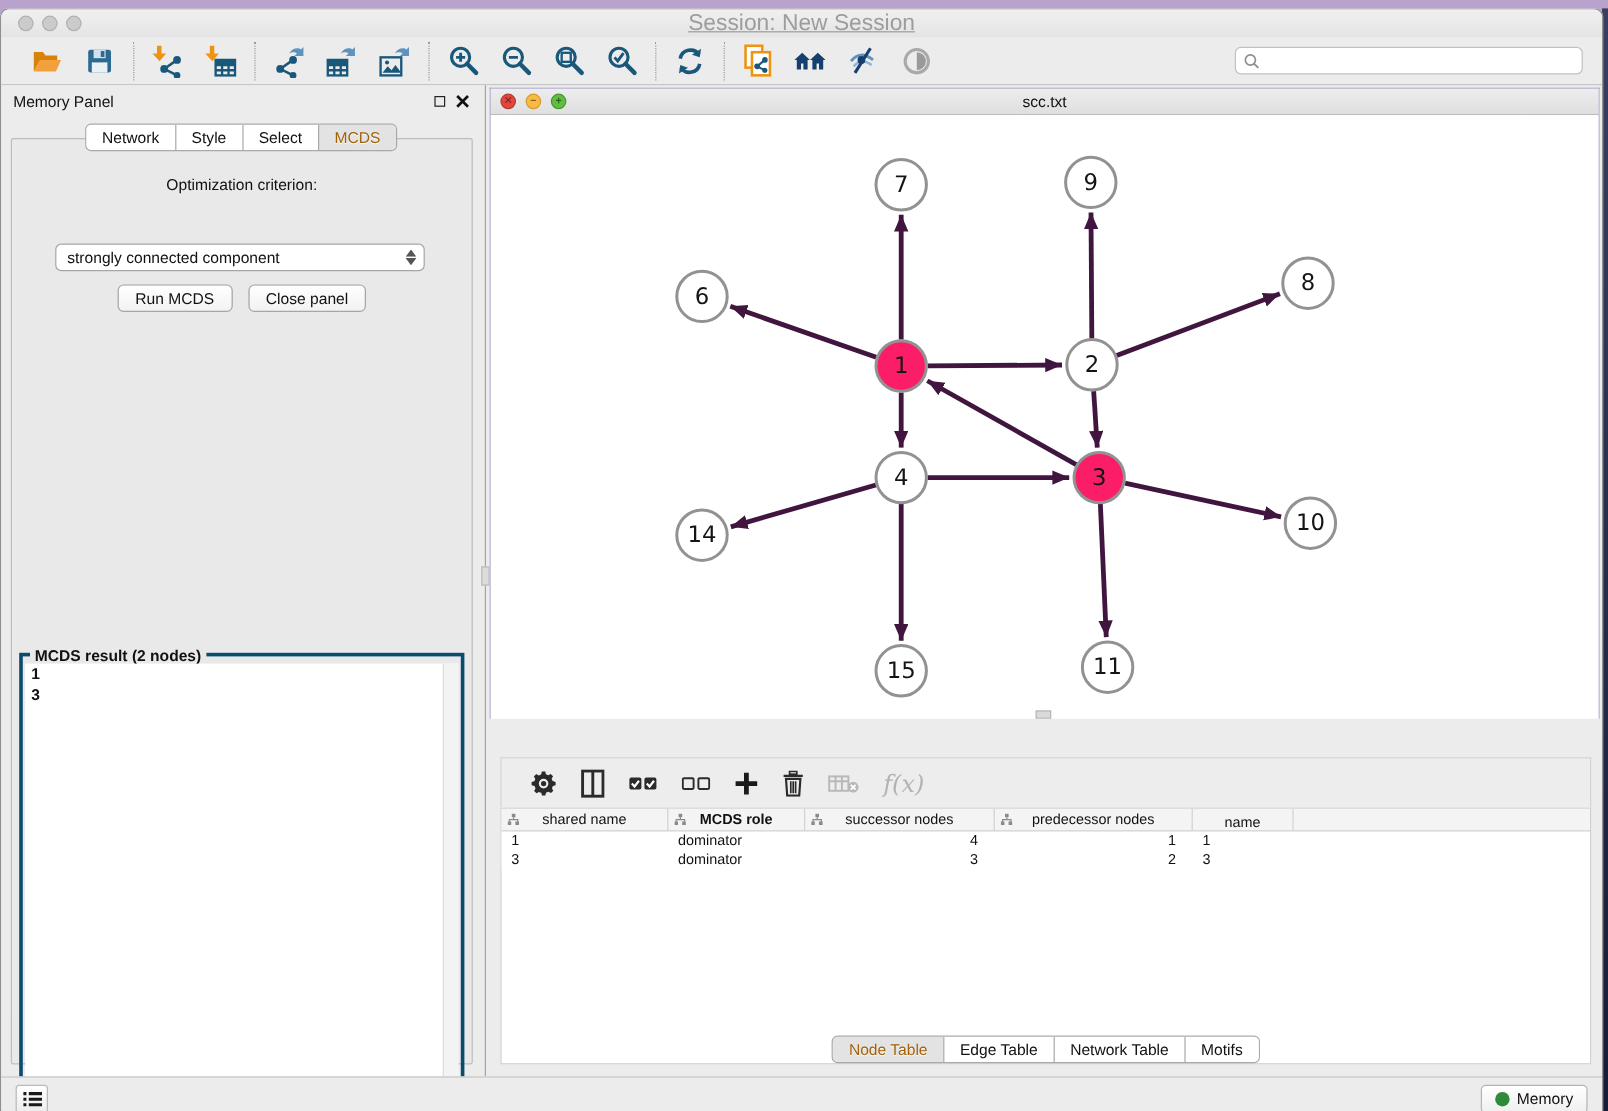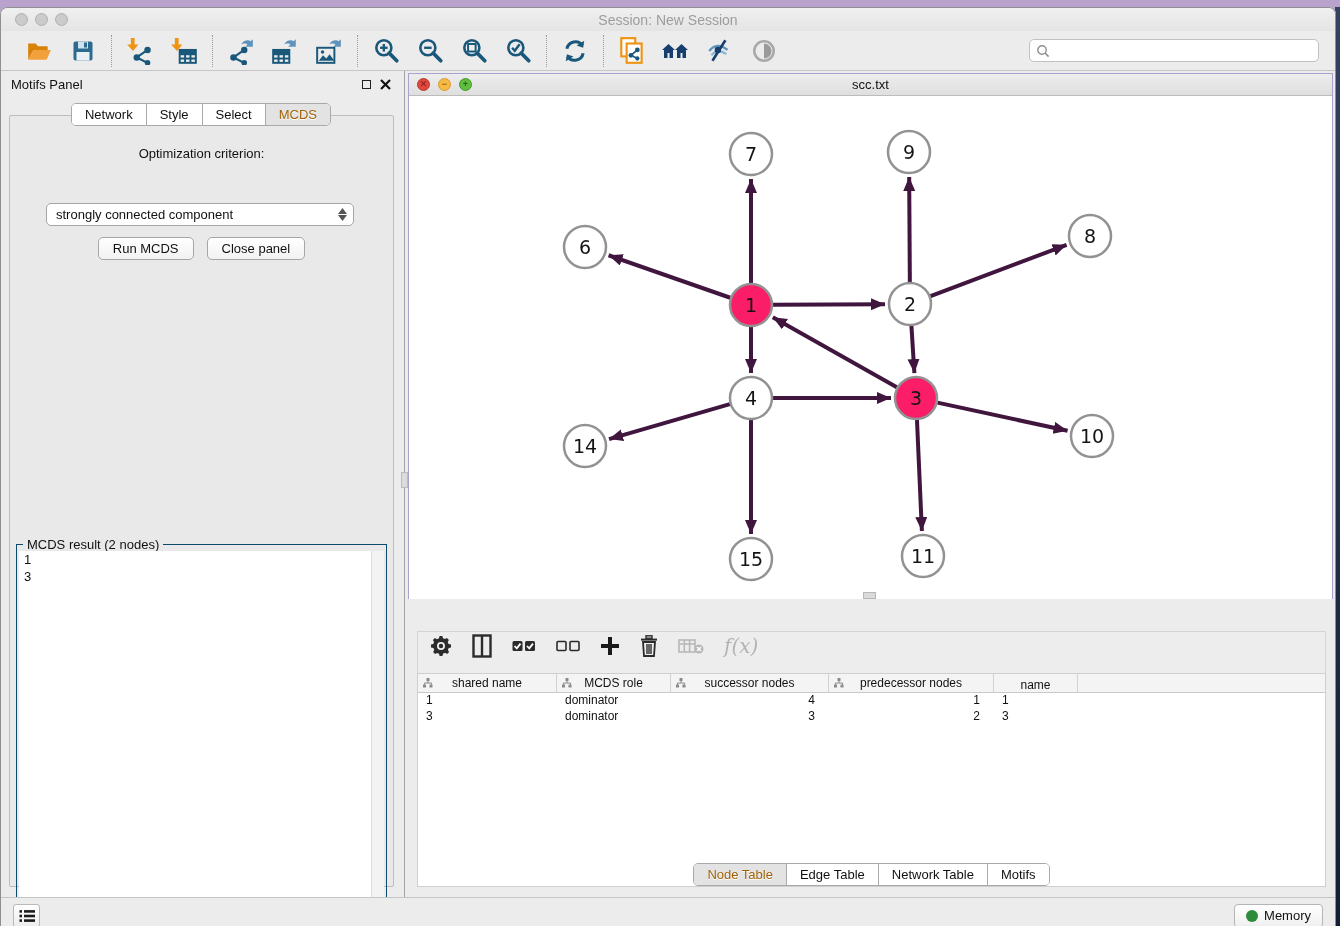--- a/index.html
+++ b/index.html
@@ -7,21 +7,21 @@
   body { font-family:"Liberation Sans","DejaVu Sans",sans-serif; background:#B9A2CB; }
   .desktop { position:relative; width:1340px; height:926px; }
   .desktop-edge { position:absolute; right:0; top:7px; width:5px; height:919px; background:linear-gradient(180deg,#37405f,#141d33); }
   .window { position:absolute; left:0; top:7px; width:1336px; height:919px; background:#ECECEC; border-radius:7px 7px 0 0; box-shadow:0 0 0 1px #8f8f93 inset; }
 
   
   .titlebar { position:absolute; left:1px; top:1px; width:1334px; height:23px; border-radius:7px 7px 0 0;
     background:linear-gradient(#f0f0f0,#e4e4e4); display:flex; align-items:center; }
   .tl-dots { display:flex; gap:7px; margin-left:14px; }
   .tl-dot { width:13px; height:13px; border-radius:50%; background:#cbcbcb; border:1px solid #b0b0b0; }
-  .tb-title { position:absolute; left:0; right:0; text-align:center; color:#9d9d9d; font-size:14px; }
+  .tb-title { position:absolute; left:0; right:0; text-align:center; color:#9d9d9d; font-size:19px;text-decoration:underline; }
 
   
   .toolbar { position:absolute; left:1px; top:24px; width:1334px; height:40px; display:flex; align-items:center;
     background:#ECECEC; border-bottom:1px solid #c6c6c6; padding:0 10px; }
   .tgroup { display:flex; align-items:center; gap:14px; padding:0 13px; }
   .tsep { width:1px; height:32px; border-left:1px dotted #9a9a9a; }
   .ticon { width:30px; height:30px; display:flex; align-items:center; justify-content:center; cursor:default; }
   .searchbox { margin-left:auto; margin-right:6px; width:290px; height:23px; background:#fff; border:1px solid #c2c2c2;
     border-radius:5px; display:flex; align-items:center; padding-left:6px; }
 
@@ -37,21 +37,21 @@
   .seg .tab.selected { background:#e3e3e3; color:#a16207; text-shadow:0 1px 0 #fff; }
   .cp-content { position:absolute; left:8px; top:44px; width:385px; height:772px; background:#e9e9e9;
     border:1px solid #bdbdbd; border-radius:2px; }
   .opt-label { margin-top:30px; text-align:center; font-size:13px; color:#111; }
   .dropdown { position:absolute; left:36px; top:87px; width:308px; height:23px; background:#fff; border:1px solid #a6a6a6;
     border-radius:5px; display:flex; align-items:center; font-size:13px; padding-left:9px; color:#111;gap:26px; }
   .dd-arrows { margin-left:auto; margin-right:6px; display:flex; flex-direction:column; gap:1px; }
   .btn-row { position:absolute; left:0; top:121px; width:100%; display:flex; justify-content:center; gap:13px; }
   .pushbtn { background:linear-gradient(#ffffff,#f2f2f2); border:1px solid #a6a6a6; border-radius:5px;
     font-size:13px; color:#111; padding:3px 14px; min-width:94px; text-align:center; }
-  .groupbox { position:absolute; left:6px; top:428px; width:371px; height:379px; border:1px solid #0c4a6e; }
+  .groupbox { position:absolute; left:6px; top:428px; width:371px; height:379px; border:3px solid #0c4a6e;font-weight:bold; }
   .groupbox-title { position:absolute; left:6px; top:-8px; background:#e9e9e9; padding:0 4px; font-size:13px; color:#111; }
   .result-area { position:absolute; left:2px; top:6px; right:2px; bottom:2px; background:#fff; overflow:hidden; }
   .result-scroll { position:absolute; right:0; top:0; width:13px; height:100%; background:#f3f3f3; border-left:1px solid #ddd; }
   .result-line { font-size:13px; color:#111; padding-left:5px; line-height:17px; }
 
   
   .v-splitter { position:absolute; left:401px; top:64px; width:7px; height:826px; background:#ECECEC; }
   .v-splitter .line { position:absolute; left:3px; top:0; width:1px; height:100%; background:#a3a3a3; }
   .v-splitter .grip { position:absolute; left:0; top:401px; width:7px; height:16px; background:#dcdcdc; border:1px solid #bbb; }
 
@@ -67,21 +67,21 @@
   .tl.yel   { background:#f6ba45; border:1px solid #d49b2e; color:#8f6716; }
   .tl.grn   { background:#5fbe42; border:1px solid #46992c; color:#2c641a; }
   .net-title { position:absolute; left:0; right:0; text-align:center; font-size:13px; color:#111; }
   .net-canvas { position:relative; width:923px; height:503px; background:#fff; }
   .net-grip { position:absolute; left:454px; bottom:0px; width:13px; height:7px; background:#dadada; border:1px solid #b7b7b7; }
 
   
   .h-splitter { position:absolute; left:408px; top:592px; width:927px; height:4px; background:#ECECEC; }
   .table-panel { position:absolute; left:408px; top:596px; width:927px; height:294px; background:#ECECEC; }
   .tp-toolbar { position:absolute; left:9px; top:28px; right:9px; height:42px; background:#ededed;
-    border:1px solid #d4d4d4; border-bottom:none; display:flex; gap:20px; padding:0 12px; }
+    border:1px solid #d4d4d4; border-bottom:none; display:flex; align-items:center; gap:20px; padding:0 24px; }
   .tp-ico { display:flex; align-items:center; justify-content:center; height:28px; }
   .fx { font-family:"DejaVu Serif","Liberation Serif",serif; font-style:italic; font-size:20px; color:#b3b3b3; }
   .tbl { position:absolute; left:9px; top:70px; right:9px; height:214px; background:#fff; border:1px solid #cfcfcf; }
   .tbl-header { display:flex; height:19px; background:#f4f4f4; border-bottom:1px solid #c9c9c9; }
   .tbl-hcell { position:relative; border-right:1px solid #d2d2d2; font-size:12px; color:#111; display:flex;
     align-items:center; justify-content:center; }
   .tbl-hcell .hico { position:absolute; left:5px; top:4px; }
   .tbl-row { display:flex; height:16px; background:#fff; font-size:12px; color:#111; }
   .tbl-cell { overflow:hidden; white-space:nowrap; }
   .al { text-align:left; padding-left:8px; }
@@ -280,21 +280,21 @@
         <svg width="14" height="14" viewBox="0 0 14 14">
             <circle cx="6" cy="6" r="4.2" fill="none" stroke="#8e8e8e" stroke-width="1.4"></circle>
             <line x1="9" y1="9" x2="12.6" y2="12.6" stroke="#8e8e8e" stroke-width="1.6"></line>
           </svg>
         <span></span>
       </div>
     </div>
 
     <div class="control-panel">
       <div class="panel-head">
-        <span>Motifs Panel</span>
+        <span>Memory Panel</span>
         <span class="panel-head-icons">
           <span class="float-ico"></span>
           <svg width="11" height="11" viewBox="0 0 11 11">
               <g stroke="#111" stroke-width="2.2">
                 <line x1="1" y1="1" x2="10" y2="10"></line>
                 <line x1="10" y1="1" x2="1" y2="10"></line>
               </g>
             </svg>
         </span>
       </div>
@@ -476,21 +476,21 @@
                     <rect x="0" y="6.5" width="3" height="3"></rect>
                     <rect x="6.5" y="6.5" width="3" height="3"></rect>
                   </g>
                   <g stroke="#8a8a8a" stroke-width="1">
                     <path d="M5 3 v2 M1.5 6.5 v-1.5 h7 v1.5" fill="none"></path>
                   </g>
                 </svg>
               </span>
               <span>shared name</span>
             </div>
-            <div class="tbl-hcell" style="width: 114px;">
+            <div class="tbl-hcell" style="width: 114px; font-weight: bold;">
               <span class="hico">
                 <svg width="10" height="10" viewBox="0 0 10 10">
                   <g fill="#8a8a8a">
                     <rect x="3.5" y="0" width="3" height="3"></rect>
                     <rect x="0" y="6.5" width="3" height="3"></rect>
                     <rect x="6.5" y="6.5" width="3" height="3"></rect>
                   </g>
                   <g stroke="#8a8a8a" stroke-width="1">
                     <path d="M5 3 v2 M1.5 6.5 v-1.5 h7 v1.5" fill="none"></path>
                   </g>

